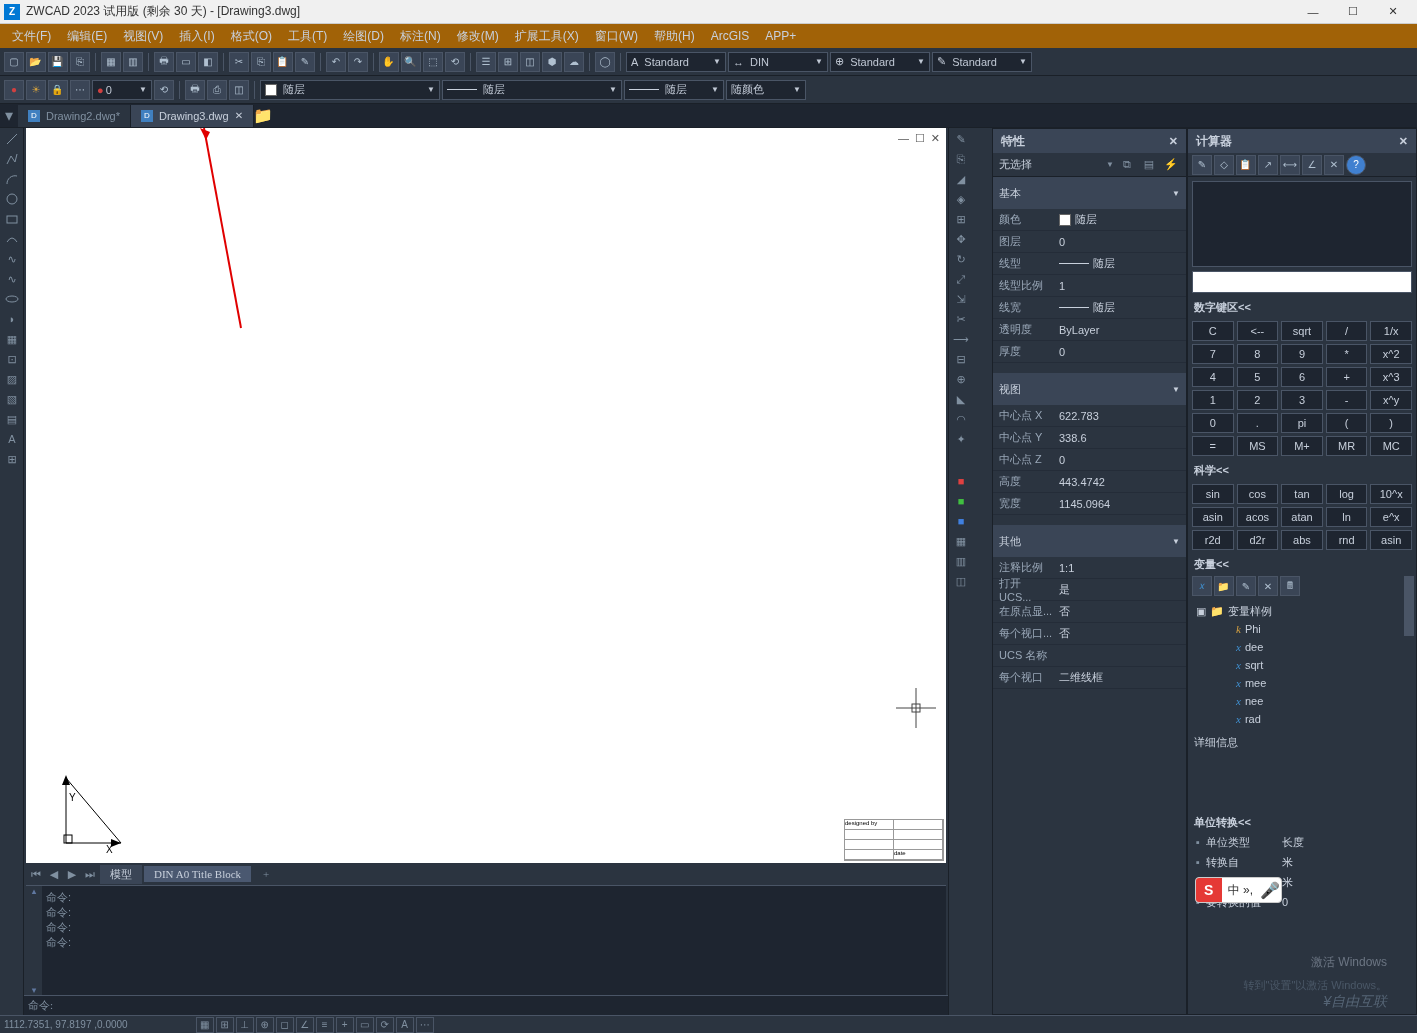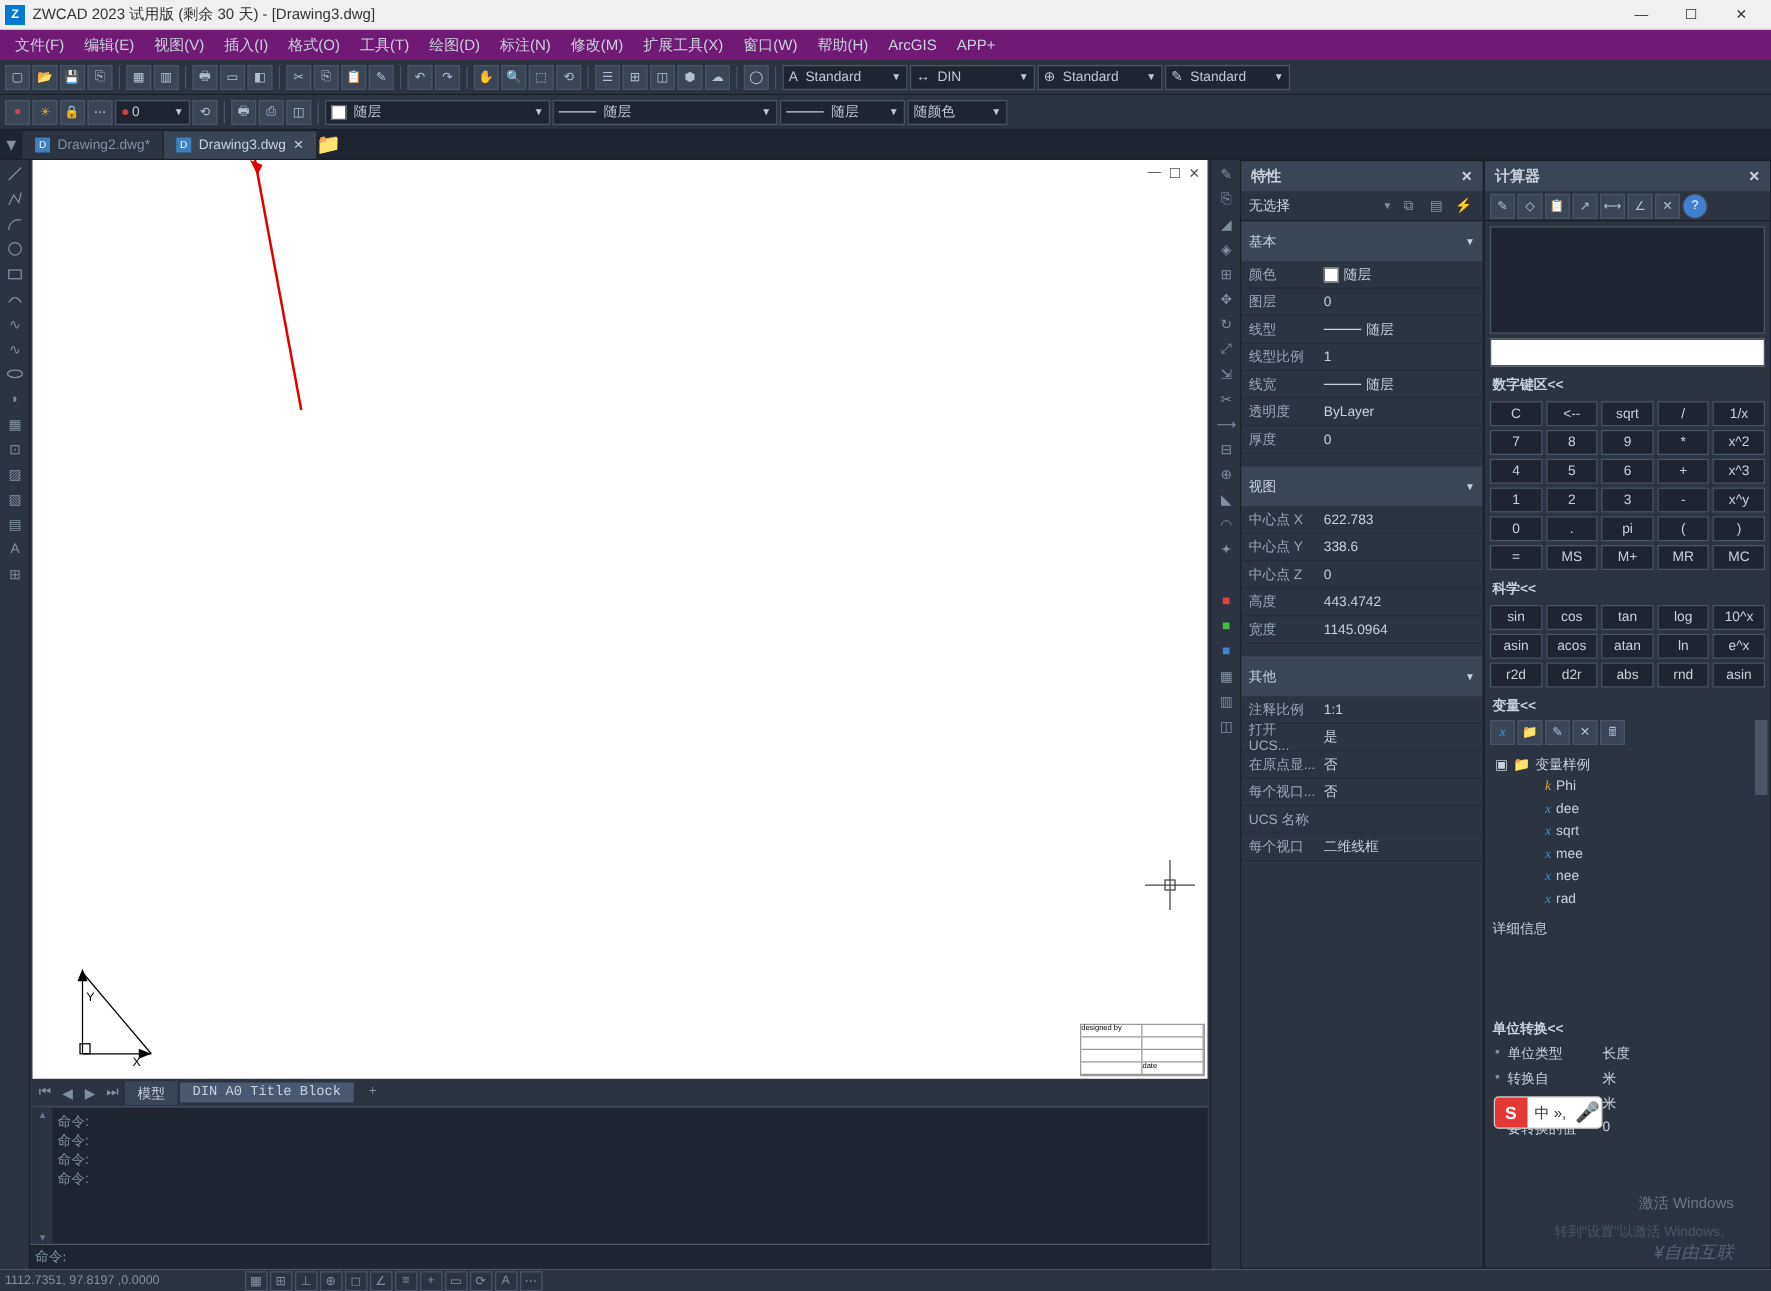--- a/index.html
+++ b/index.html
@@ -6,21 +6,21 @@
   html, body { width: 1417px; height: 1033px; overflow: hidden; background: #2b3440; }
   
   
   .titlebar { height: 24px; background: #f0f0f0; display: flex; align-items: center; padding: 0 4px; font-size: 12px; color: #333; border-bottom: 1px solid #ccc; }
   .app-icon { width: 16px; height: 16px; background: #0078d4; margin-right: 6px; display: flex; align-items: center; justify-content: center; color: #fff; font-size: 10px; font-weight: bold; }
   .title-text { flex: 1; }
   .win-controls { display: flex; }
   .win-btn { width: 40px; height: 22px; display: flex; align-items: center; justify-content: center; font-size: 11px; cursor: pointer; }
   
   
-  .menubar { height: 24px; background: #701a75; display: flex; align-items: center; padding: 0 4px; font-size: 12px; color: #c8d0dc; }
+  .menubar { height: 24px; background: #a16207; display: flex; align-items: center; padding: 0 4px; font-size: 12px; color: #c8d0dc; }
   .menu-item { padding: 2px 8px; cursor: pointer; }
   
   
   .toolbar-row { height: 28px; background: #2b3440; border-bottom: 1px solid #1a2028; display: flex; align-items: center; padding: 0 4px; gap: 2px; }
   .tb-btn { width: 20px; height: 20px; background: #3a4556; border: 1px solid #4a5566; display: flex; align-items: center; justify-content: center; font-size: 10px; color: #b0c0d0; cursor: pointer; }
   .tb-sep { width: 1px; height: 18px; background: #4a5566; margin: 0 3px; }
   .tb-combo { height: 20px; background: #1e2530; border: 1px solid #4a5566; color: #c0c8d4; font-size: 11px; padding: 0 4px; display: flex; align-items: center; min-width: 60px; cursor: pointer; }
   .tb-combo .arrow { margin-left: auto; font-size: 8px; }
   
   
@@ -45,21 +45,21 @@
   .canvas .win-icons { position: absolute; top: 4px; right: 6px; display: flex; gap: 6px; font-size: 11px; color: #555; }
   .canvas .ucs { position: absolute; left: 30px; bottom: 10px; }
   .canvas .title-block { position: absolute; right: 2px; bottom: 2px; width: 100px; height: 42px; border: 1px solid #999; font-size: 6px; }
   .canvas .title-block .tb-row { border-bottom: 1px solid #999; height: 10px; display: flex; }
   .canvas .title-block .tb-cell { border-right: 1px solid #999; flex: 1; }
   .canvas .crosshair { position: absolute; right: 10px; top: 560px; }
   .canvas .arrow-annotation { position: absolute; left: 170px; top: 0; }
   
   .layout-tabs { height: 22px; background: #2b3440; display: flex; align-items: center; padding: 0 4px; gap: 2px; font-size: 11px; }
   .lt-nav { width: 16px; height: 16px; display: flex; align-items: center; justify-content: center; color: #8090a0; cursor: pointer; }
-  .layout-tab { padding: 2px 10px; background: #3a4556; color: #c8d0dc; cursor: pointer; font-family: Liberation Mono, monospace; }
+  .layout-tab { padding: 2px 10px; background: #3a4556; color: #c8d0dc; cursor: pointer; font-family: Liberation Serif, serif; }
   .layout-tab.active { background: #4a5870; }
   
   
   .command-area { height: 110px; background: #1e2530; border-top: 1px solid #4a5566; display: flex; margin: 0 2px; }
   .cmd-scroll { width: 16px; background: #2b3440; display: flex; flex-direction: column; justify-content: space-between; align-items: center; color: #6078a0; font-size: 9px; }
   .cmd-history { flex: 1; padding: 4px; color: #8090a0; font-size: 11px; font-family: "SimSun", monospace; }
   .cmd-line { color: #8090a0; }
   .cmd-input-row { height: 20px; display: flex; align-items: center; padding: 0 4px; background: #1e2530; border-top: 1px solid #4a5566; }
   .cmd-prompt { color: #8090a0; font-size: 11px; font-family: "SimSun"; margin-right: 4px; }
   .cmd-input { flex: 1; background: transparent; border: none; outline: none; color: #c8d0dc; font-size: 11px; }
@@ -113,21 +113,21 @@
   
   
   .watermark { position: absolute; right: 30px; bottom: 40px; font-size: 16px; color: rgba(120,140,160,0.4); pointer-events: none; }
   .watermark2 { position: absolute; right: 30px; bottom: 62px; font-size: 12px; color: rgba(150,160,175,0.6); pointer-events: none; }
   .watermark3 { position: absolute; right: 30px; bottom: 22px; font-size: 14px; color: rgba(120,140,160,0.55); pointer-events: none; font-style: italic; }
   .ime-badge { position: absolute; right: 135px; bottom: 130px; height: 26px; display: flex; align-items: center; background: #fff; border: 1px solid #ccc; border-radius: 4px; overflow: hidden; }
   .ime-badge .s { width: 26px; height: 26px; background: #e53935; color:#fff; display:flex; align-items:center; justify-content:center; font-weight:bold; font-size:14px;}
   .ime-badge .m { padding: 0 6px; color:#333; font-size:12px; }
   .ime-badge .v { width: 22px; height:26px; display:flex; align-items:center; justify-content:center; color:#4080e0; }
   
-  .right-panels { display: flex; }
+  .right-panels { display: flex; margin-left: 20px; }
   .calc-scrollbar { width: 14px; background: #2b3440; }
   .calc-scrollbar .thumb { width: 10px; height: 60px; background: #4a5566; margin: 2px auto; }
   
   .var-section { display: flex; }
   .var-left { flex: 1; }
 </style>
 </head>
 <body>
 
 <div class="titlebar">

